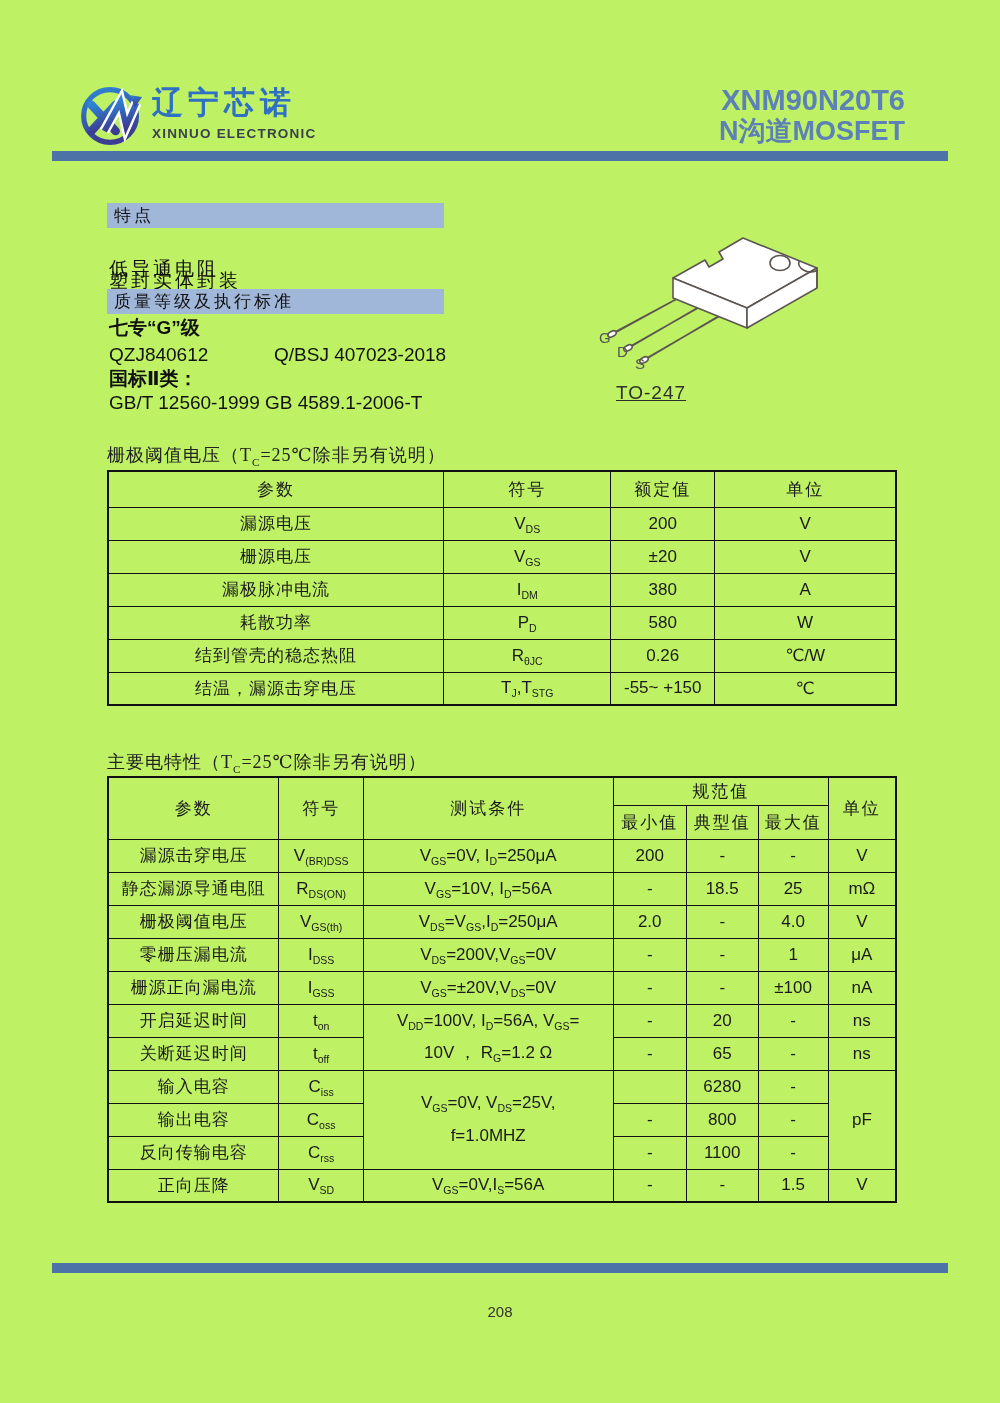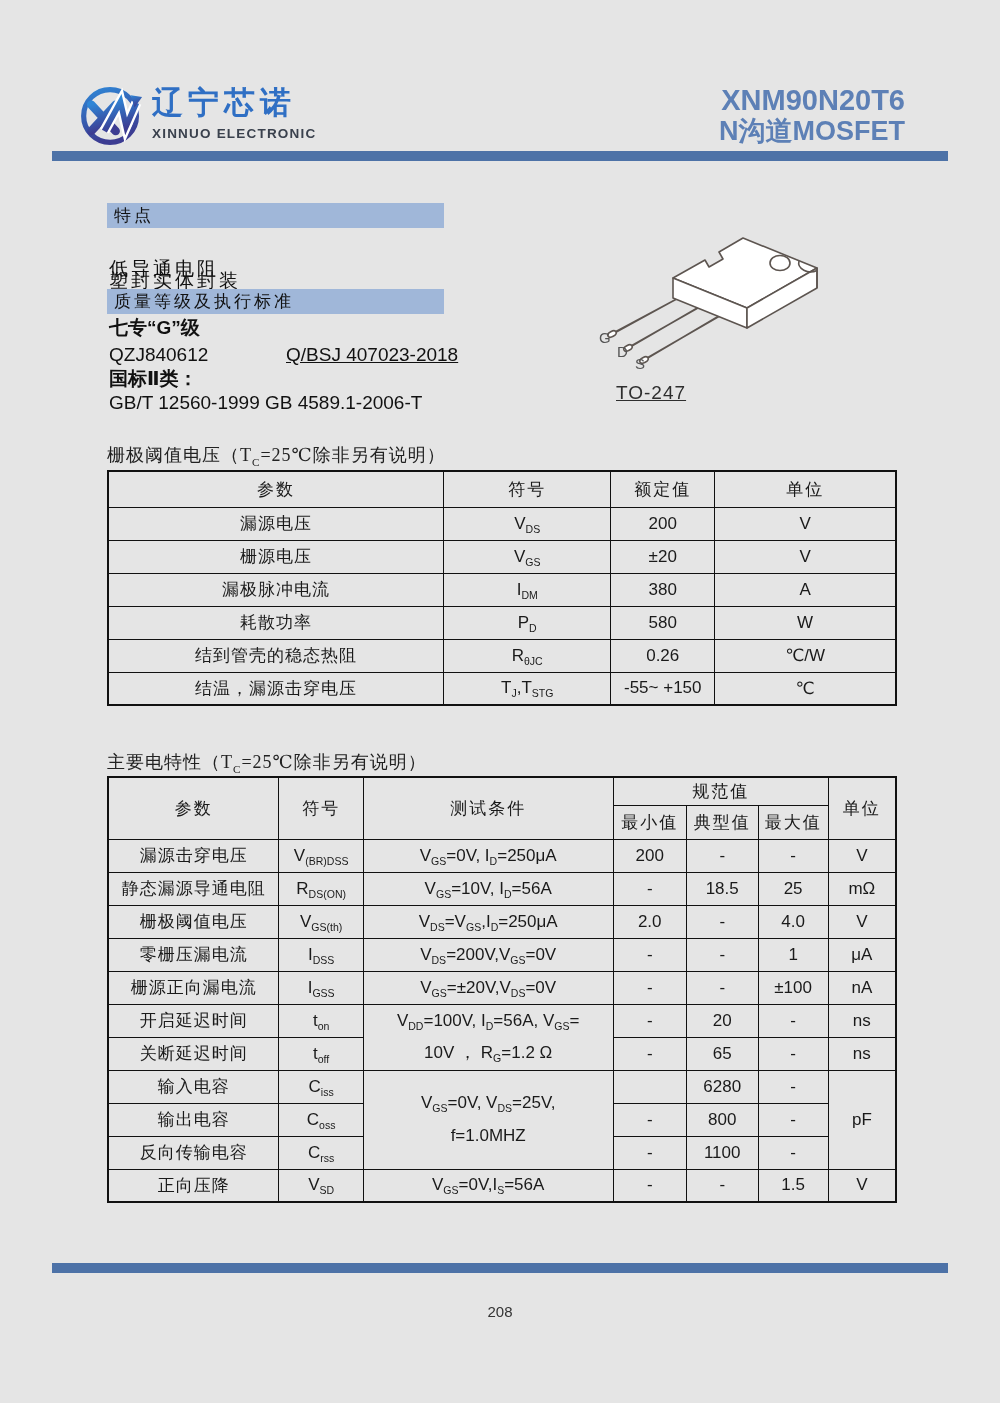--- a/index.html
+++ b/index.html
@@ -1,17 +1,17 @@
 <!DOCTYPE html>
 <html><head>
 <meta charset="utf-8">
 <style>
   html,body { margin:0; padding:0; background:#888; }
   .page {
-    position:relative; width:1000px; height:1403px; background:#e5e5e5;
+    position:relative; width:1000px; height:1403px; background:#bef264;
     margin:0 auto; overflow:hidden;
     font-family:"Liberation Sans","DejaVu Sans",sans-serif; color:#1a1a1a;
   }
   .abs { position:absolute; }
   .serif { font-family:"Liberation Serif","DejaVu Serif",serif; }
 
   
   .logo-wrap { left:78px; top:82px; display:flex; align-items:flex-start; }
   .logo-text { margin-left:8px; }
   .logo-cn { font-size:31px; font-weight:bold; color:#2f6fc4; letter-spacing:5px;
@@ -88,21 +88,21 @@
 
   <div class="abs bar bar-top"></div>
 
   <div class="abs sec-bar serif" style="top:203px;">特点</div>
   <div class="abs serif kai" style="left:109px; top:230px;margin-top:38px;">塑封实体封装</div>
   <div class="abs serif kai" style="left:109px; top:256px;">低导通电阻</div>
 
   <div class="abs sec-bar serif" style="top:289px;">质量等级及执行标准</div>
   <div class="abs qline bold" style="left:109px; top:316px;">七专“G”级</div>
   <div class="abs qline" style="left:109px; top:343px;">QZJ840612</div>
-  <div class="abs qline" style="left:286px; top:343px;text-decoration:underline;">Q/BSJ 407023-2018</div>
+  <div class="abs qline" style="left:274px; top:343px;">Q/BSJ 407023-2018</div>
   <div class="abs qline bold" style="left:109px; top:367px;">国标Ⅱ类：</div>
   <div class="abs qline" style="left:109px; top:391px;">GB/T 12560-1999 GB 4589.1-2006-T</div>
 
   <svg class="abs pkg" width="300" height="175" viewBox="0 0 300 175">
     <g stroke="#5d5550" stroke-width="1.6" fill="#ffffff" stroke-linejoin="round">
 
       <path d="M118,74 L126,70 L40,116 L34,120 Z"></path>
       <ellipse cx="37" cy="118" rx="4.5" ry="2.6" transform="rotate(-28 37 118)"></ellipse>
       <path d="M136,84 L144,80 L56,130 L50,134 Z"></path>
       <ellipse cx="53" cy="132" rx="4.5" ry="2.6" transform="rotate(-28 53 132)"></ellipse>

